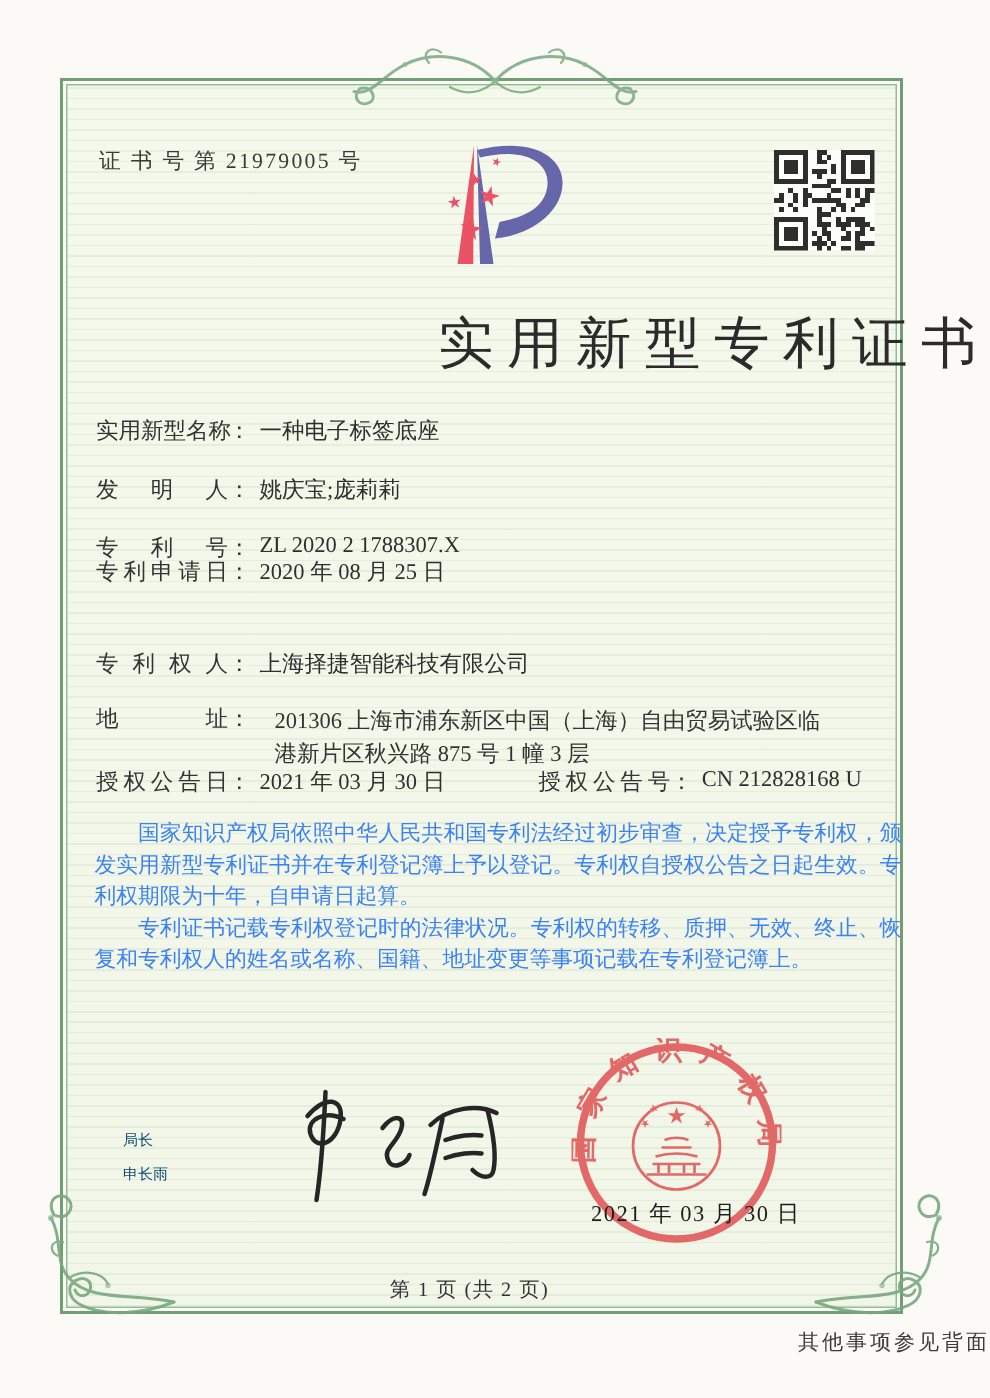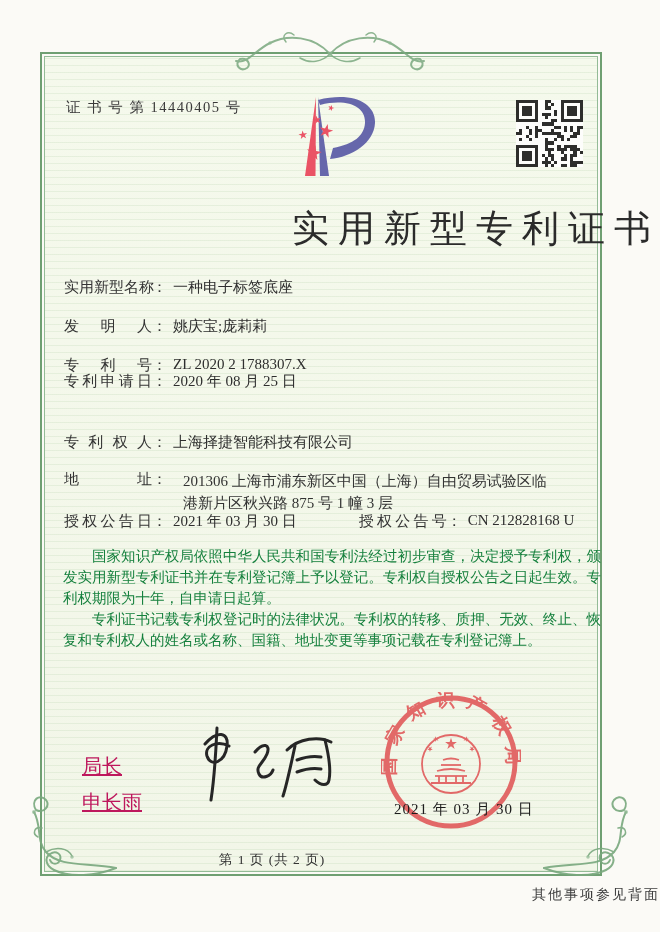--- a/index.html
+++ b/index.html
@@ -17,29 +17,29 @@
   .qr{position:absolute;left:516px;top:100px;width:67px;height:67px;}
   .title{position:absolute;left:0;top:204px;width:660px;text-align:right;font-size:37px;letter-spacing:9px;color:#2b2b2b;font-weight:500;}
   
   .row{position:absolute;left:64px;font-size:15px;color:#333;white-space:nowrap;}
   .lbl{display:inline-block;width:88px;text-align:justify;text-align-last:justify;vertical-align:top;}
   .colon{display:inline-block;vertical-align:top;}
   .val{display:inline-block;margin-left:6px;vertical-align:top;color:#2e2e2e;}
   .addr-lines{display:inline-block;margin-left:16px;vertical-align:top;white-space:normal;width:430px;line-height:22px;}
   .lbl2{display:inline-block;width:88px;text-align:justify;text-align-last:justify;vertical-align:top;margin-left:62px;}
   
-  .body-text{position:absolute;left:63px;top:546px;width:538px;font-size:14.5px;line-height:21px;text-align:justify;color:#15803d;}
+  .body-text{position:absolute;left:63px;top:546px;width:538px;font-size:14.5px;line-height:21px;text-align:justify;color:#3b82f6;}
   .body-text p{margin:0;text-indent:2em;}
   
-  .official{position:absolute;left:82px;top:753px;font-size:20px;color:#be185d;text-decoration:underline;}
+  .official{position:absolute;left:82px;top:753px;font-size:10px;color:#0c4a6e;}
   .official div{margin-bottom:9px;}
   .signature{position:absolute;left:183px;top:722px;width:158px;height:92px;}
   .seal{position:absolute;left:381px;top:692px;width:140px;height:140px;opacity:.92;}
   .seal-date{position:absolute;left:394px;top:800px;font-size:15px;color:#1c1c1c;letter-spacing:1px;font-weight:500;}
-  .page-no{position:absolute;left:0;top:851px;width:544px;text-align:center;font-size:13.5px;letter-spacing:1px;color:#333;}
+  .page-no{position:absolute;left:0;top:851px;width:544px;text-align:center;font-size:13.5px;letter-spacing:1px;color:#333;padding-left:41px;}
   .back-note{position:absolute;left:0;top:886px;width:660px;text-align:right;font-size:14px;letter-spacing:2px;color:#3c3c3c;}
   
   .flourish-top{position:absolute;left:50%;top:28px;transform:translateX(-50%);width:200px;height:50px;}
   .flourish-bl{position:absolute;left:26px;top:788px;width:92px;height:92px;}
   .flourish-br{position:absolute;right:26px;top:788px;width:92px;height:92px;transform:scaleX(-1);}
   svg{display:block;}
 </style>
 </head>
 <body>
 
@@ -95,21 +95,21 @@
       <path d="M24,66 C30,62 36,66 34,72 C32,77 26,77 24,72"></path>
       <path d="M20,64 C30,58 42,60 46,68" stroke-width="1.5"></path>
       <path d="M16,40 C8,38 6,46 12,49" stroke-width="1.5"></path>
     </g>
     <g fill="#8fb893" opacity="0.7">
         <circle cx="8" cy="24" r="2"></circle>
         <circle cx="46" cy="69" r="1.8"></circle>
       </g>
   </svg>
 
-  <div class="cert-no">证 书 号 第 14440405 号</div>
+  <div class="cert-no">证 书 号 第 21979005 号</div>
 
   <svg class="logo" viewBox="0 0 116 88">
     <path d="M48,6 C84,-3 106,10 105,29 C104,49 82,63 60,65 L63,54 C84,50 94,42 95,29 C96,13 78,4 50,11 Z" fill="#6667ab"></path>
     <polygon points="46,3 35,82 45.5,82" fill="#ea5365"></polygon>
     <polygon points="48,3 50,82 59,82" fill="#6667ab"></polygon>
     <g fill="#ea5365">
       <use href="#star5" transform="translate(61,14) scale(0.32) rotate(18)"></use>
       <use href="#star5" transform="translate(47,26) scale(0.45) rotate(-12)"></use>
       <use href="#star5" transform="translate(56,37) scale(0.72) rotate(14)"></use>
       <use href="#star5" transform="translate(33,41) scale(0.46) rotate(-8)"></use>

